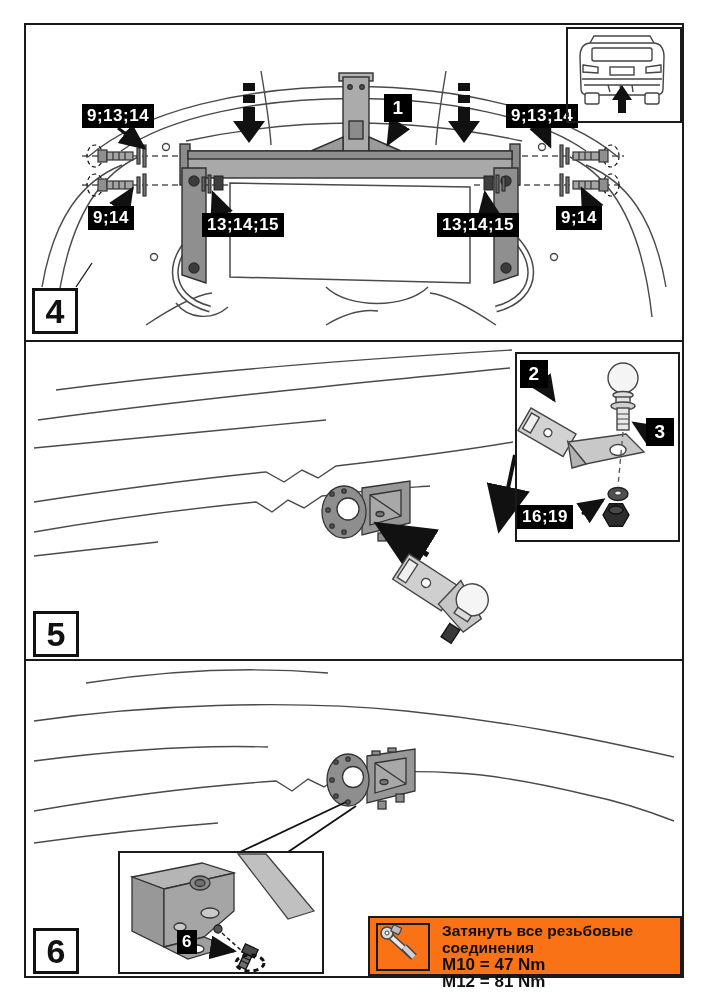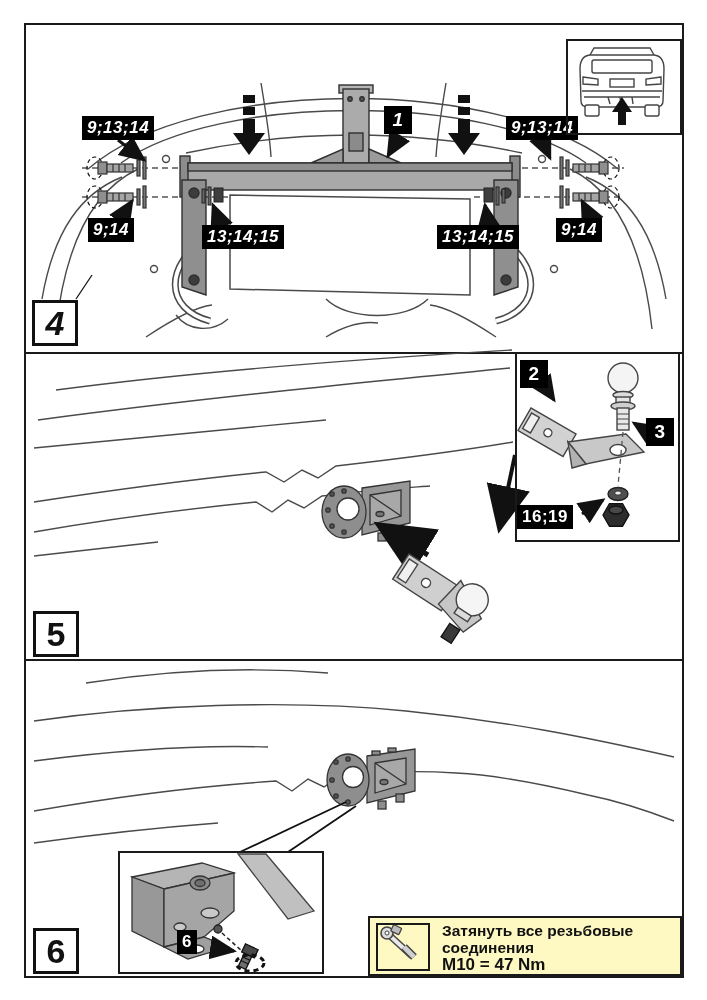--- a/index.html
+++ b/index.html
@@ -5,38 +5,38 @@
   html,body{margin:0;padding:0;}
   body{
     width:707px;height:1000px;background:#ffffff;position:relative;overflow:hidden;
     font-family:"Liberation Sans","DejaVu Sans",sans-serif;
   }
   .frame{
     position:absolute;left:24px;top:23px;width:656px;height:951px;
     border:2px solid #1a1a1a;background:#fff;
   }
   .panel{position:absolute;left:0;width:656px;}
-  #panel4{top:12px;height:315px;border-bottom:2px solid #1a1a1a;font-style:italic;}
+  #panel4{top:0;height:315px;border-bottom:2px solid #1a1a1a;}
   #panel5{top:317px;height:317px;border-bottom:2px solid #1a1a1a;}
   #panel6{top:636px;height:315px;}
   .panel svg{position:absolute;left:0;top:0;}
   .co{
     position:absolute;background:#000;color:#fff;font-weight:bold;font-size:17px;
     line-height:1;padding:3px 5px 4px 5px;letter-spacing:.5px;white-space:nowrap;
   }
   .co.sq{width:18px;text-align:center;font-size:19px;padding:4px 5px 5px 5px;}
   .step{
     position:absolute;width:40px;height:40px;border:3px solid #111;background:#fff;
     color:#111;font-size:34px;font-weight:bold;display:flex;align-items:center;
     justify-content:center;line-height:1;
   }
   .inset{position:absolute;border:2px solid #1a1a1a;background:transparent;}
   .torque{
     position:absolute;left:342px;top:255px;width:310px;height:56px;
-    border:2px solid #1a1a1a;background:#fef9c3;
+    border:2px solid #1a1a1a;background:#f97316;
   }
   .torque .wbox{
     position:absolute;left:6px;top:5px;width:50px;height:44px;border:2px solid #1a1a1a;
     display:flex;align-items:center;justify-content:center;
   }
   .torque .txt{position:absolute;left:72px;top:4px;color:#111;}
   .torque .t1{font-size:15.5px;font-weight:bold;line-height:17px;}
   .torque .t2{font-size:17px;font-weight:bold;line-height:17px;}
 </style>
 </head>
@@ -389,16 +389,17 @@
           <line x1="26" y1="22" x2="36" y2="32" stroke="#444" stroke-width="8"></line>
           <line x1="26" y1="22" x2="36" y2="32" stroke="#cfcfcf" stroke-width="5"></line>
           <circle cx="9" cy="8" r="6" fill="#ddd" stroke="#444" stroke-width="1.6"></circle>
           <circle cx="9" cy="8" r="2" fill="#fff" stroke="#444" stroke-width="1"></circle>
           <rect x="14" y="1" width="9" height="7" rx="1" transform="rotate(25 18 4)" fill="#bbb" stroke="#444" stroke-width="1.3"></rect>
         </svg>
       </div>
       <div class="txt">
         <div class="t1">Затянуть все резьбовые соединения</div>
         <div class="t2">M10 = 47 Nm</div>
+        <div class="t2">M12 = 81 Nm</div>
       </div>
     </div>
   </div>
 </div>
 
 </body></html>

